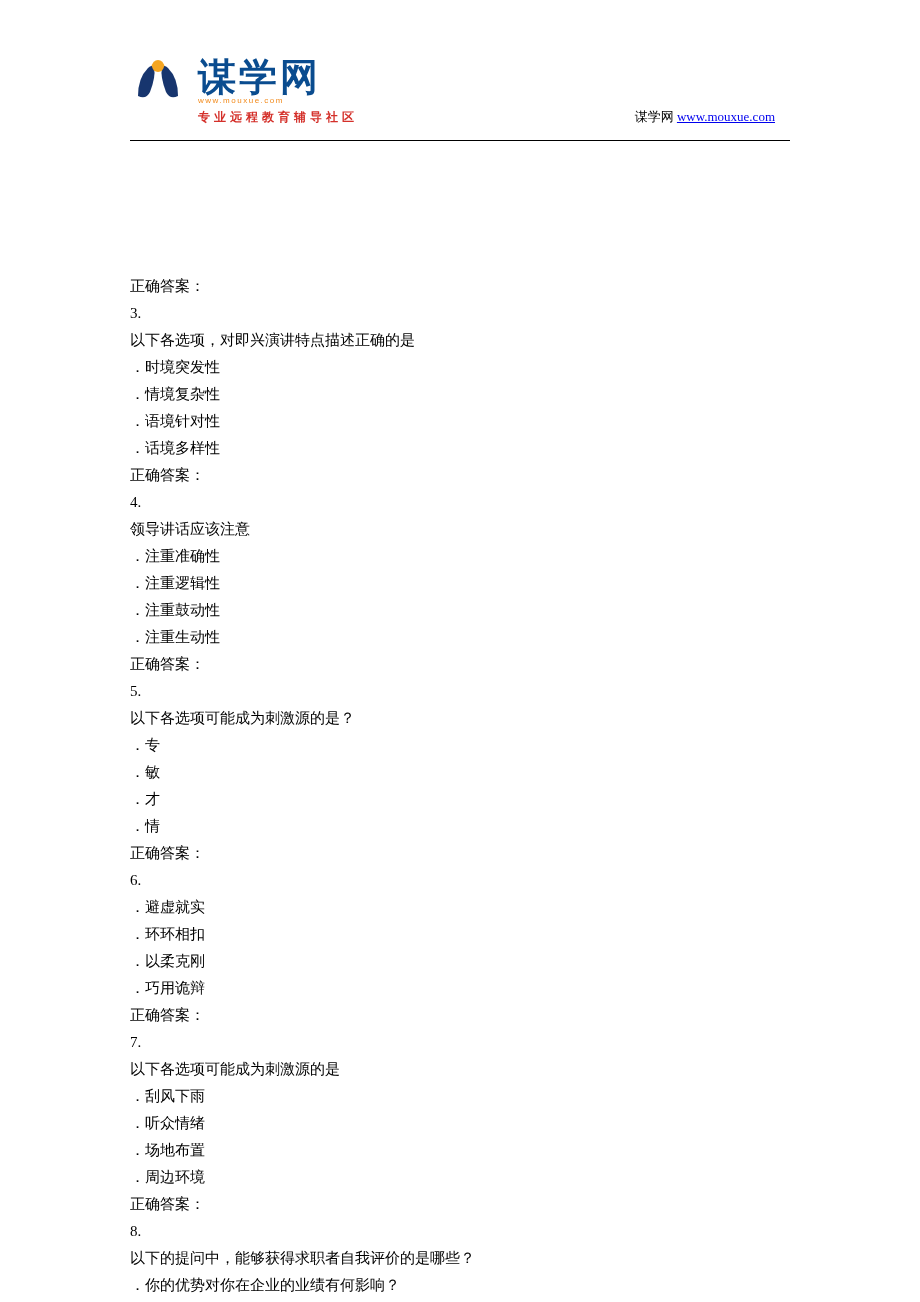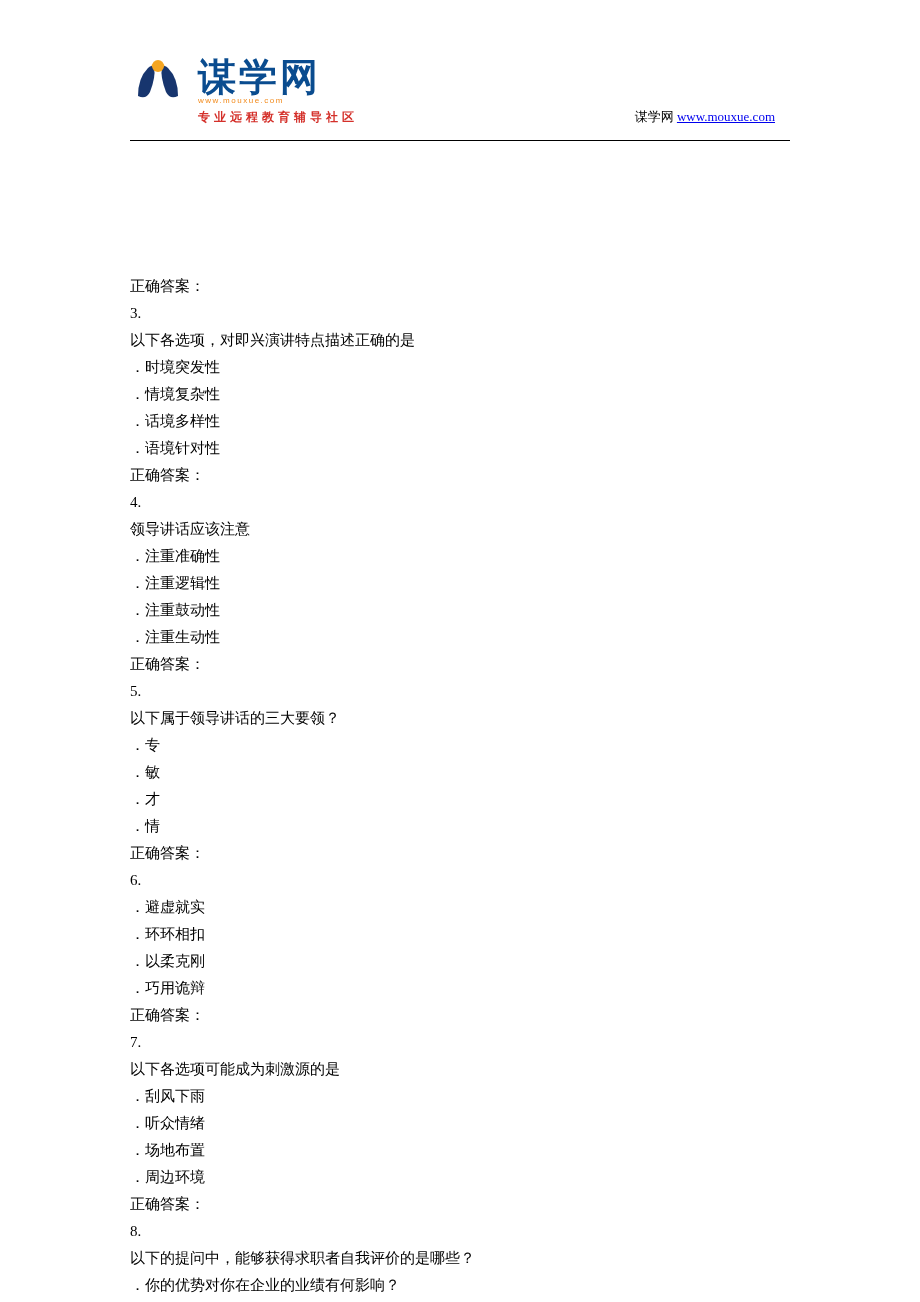--- a/index.html
+++ b/index.html
@@ -119,34 +119,34 @@
 </div>
 <div class="divider"></div>
 
 <div class="content">
 
   <span class="q-answer">正确答案：</span>
   <span class="q-num">3.</span>
   <span class="q-title">以下各选项，对即兴演讲特点描述正确的是</span>
   <span class="q-option">．时境突发性</span>
   <span class="q-option">．情境复杂性</span>
+  <span class="q-option">．语境针对性</span>
   <span class="q-option">．话境多样性</span>
-  <span class="q-option">．语境针对性</span>
   <span class="q-answer">正确答案：</span>
 
   <span class="q-num">4.</span>
   <span class="q-title">领导讲话应该注意</span>
   <span class="q-option">．注重准确性</span>
   <span class="q-option">．注重逻辑性</span>
   <span class="q-option">．注重鼓动性</span>
   <span class="q-option">．注重生动性</span>
   <span class="q-answer">正确答案：</span>
 
   <span class="q-num">5.</span>
-  <span class="q-title">以下属于领导讲话的三大要领？</span>
+  <span class="q-title">以下各选项可能成为刺激源的是？</span>
   <span class="q-option">．专</span>
   <span class="q-option">．敏</span>
   <span class="q-option">．才</span>
   <span class="q-option">．情</span>
   <span class="q-answer">正确答案：</span>
 
   <span class="q-num">6.</span>
   <span class="q-option">．避虚就实</span>
   <span class="q-option">．环环相扣</span>
   <span class="q-option">．以柔克刚</span>

